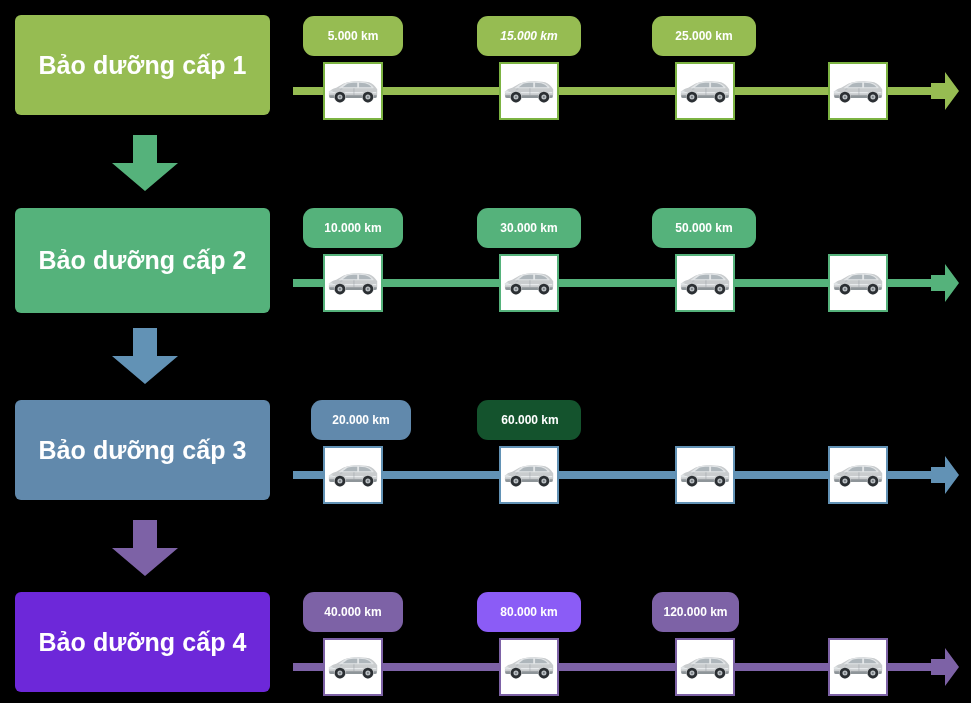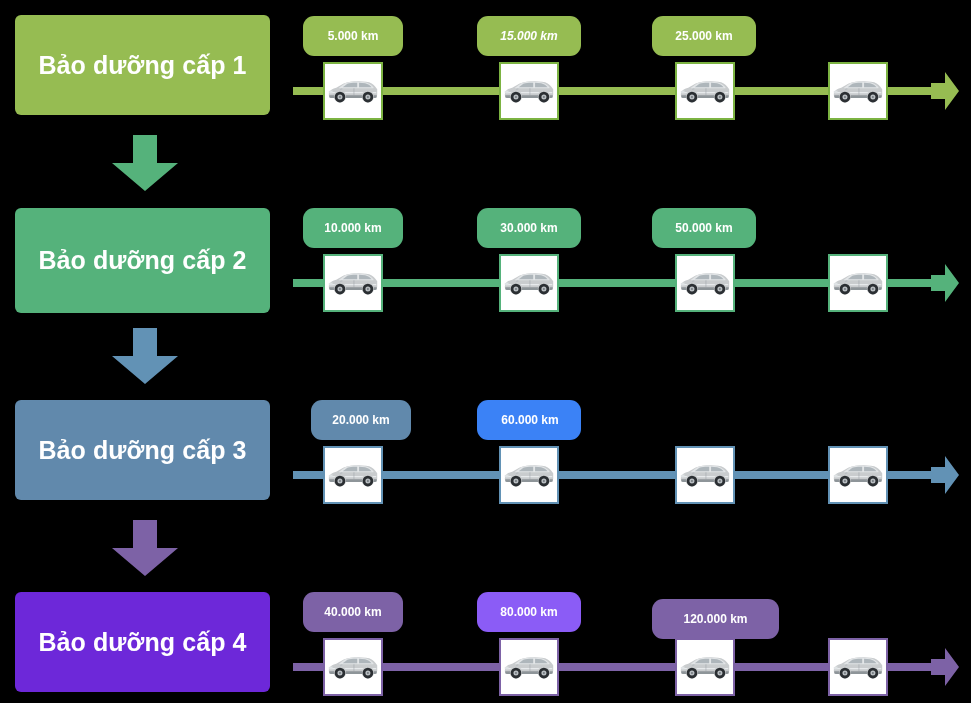--- a/index.html
+++ b/index.html
@@ -504,21 +504,21 @@
       <circle cx="86" cy="35" r="5.4" fill="#b9bec2"></circle>
       <circle cx="26" cy="35" r="2.1" fill="#70777c"></circle>
       <circle cx="86" cy="35" r="2.1" fill="#70777c"></circle>
 
       <path d="M56 16 L56 31" stroke="#9aa1a6" stroke-width="1.1" fill="none"></path>
 
       <path d="M31 16 l-5 1.5 l0 2 l5 -0.6 Z" fill="#b6bcc0"></path>
     </g>
   </svg>
       </div>
-      <div class="km-pill" style="left:186px;width:104px;background:#3b82f6;padding-left:16px;">
+      <div class="km-pill" style="left:186px;width:104px;background:#14532d;padding-left:16px;">
         <span class="km-pill-label">60.000 km</span>
       </div>
       <div class="car-tile" style="left:208px;border-color:#6292b5;">
 
   <svg viewBox="0 0 120 116" xmlns="http://www.w3.org/2000/svg">
     <rect x="0" y="0" width="120" height="116" fill="#ffffff"></rect>
     <g transform="translate(6,36)">
 
       <path d="M2 30 C2 22 8 17 18 15 L34 6 C42 2 54 1 66 1 L82 2 C92 3 98 7 102 13
                L106 18 L106 30 C106 34 103 36 99 36 L8 36 C4 36 2 34 2 30 Z" fill="#c9ccce"></path>
@@ -706,21 +706,21 @@
       <circle cx="86" cy="35" r="5.4" fill="#b9bec2"></circle>
       <circle cx="26" cy="35" r="2.1" fill="#70777c"></circle>
       <circle cx="86" cy="35" r="2.1" fill="#70777c"></circle>
 
       <path d="M56 16 L56 31" stroke="#9aa1a6" stroke-width="1.1" fill="none"></path>
 
       <path d="M31 16 l-5 1.5 l0 2 l5 -0.6 Z" fill="#b6bcc0"></path>
     </g>
   </svg>
       </div>
-      <div class="km-pill" style="left:361px;width:127px;background:#7d62a6;margin-top:7px;">
+      <div class="km-pill" style="left:361px;width:87px;background:#7d62a6;">
         <span class="km-pill-label">120.000 km</span>
       </div>
       <div class="car-tile" style="left:384px;border-color:#7d62a6;">
 
   <svg viewBox="0 0 120 116" xmlns="http://www.w3.org/2000/svg">
     <rect x="0" y="0" width="120" height="116" fill="#ffffff"></rect>
     <g transform="translate(6,36)">
 
       <path d="M2 30 C2 22 8 17 18 15 L34 6 C42 2 54 1 66 1 L82 2 C92 3 98 7 102 13
                L106 18 L106 30 C106 34 103 36 99 36 L8 36 C4 36 2 34 2 30 Z" fill="#c9ccce"></path>

